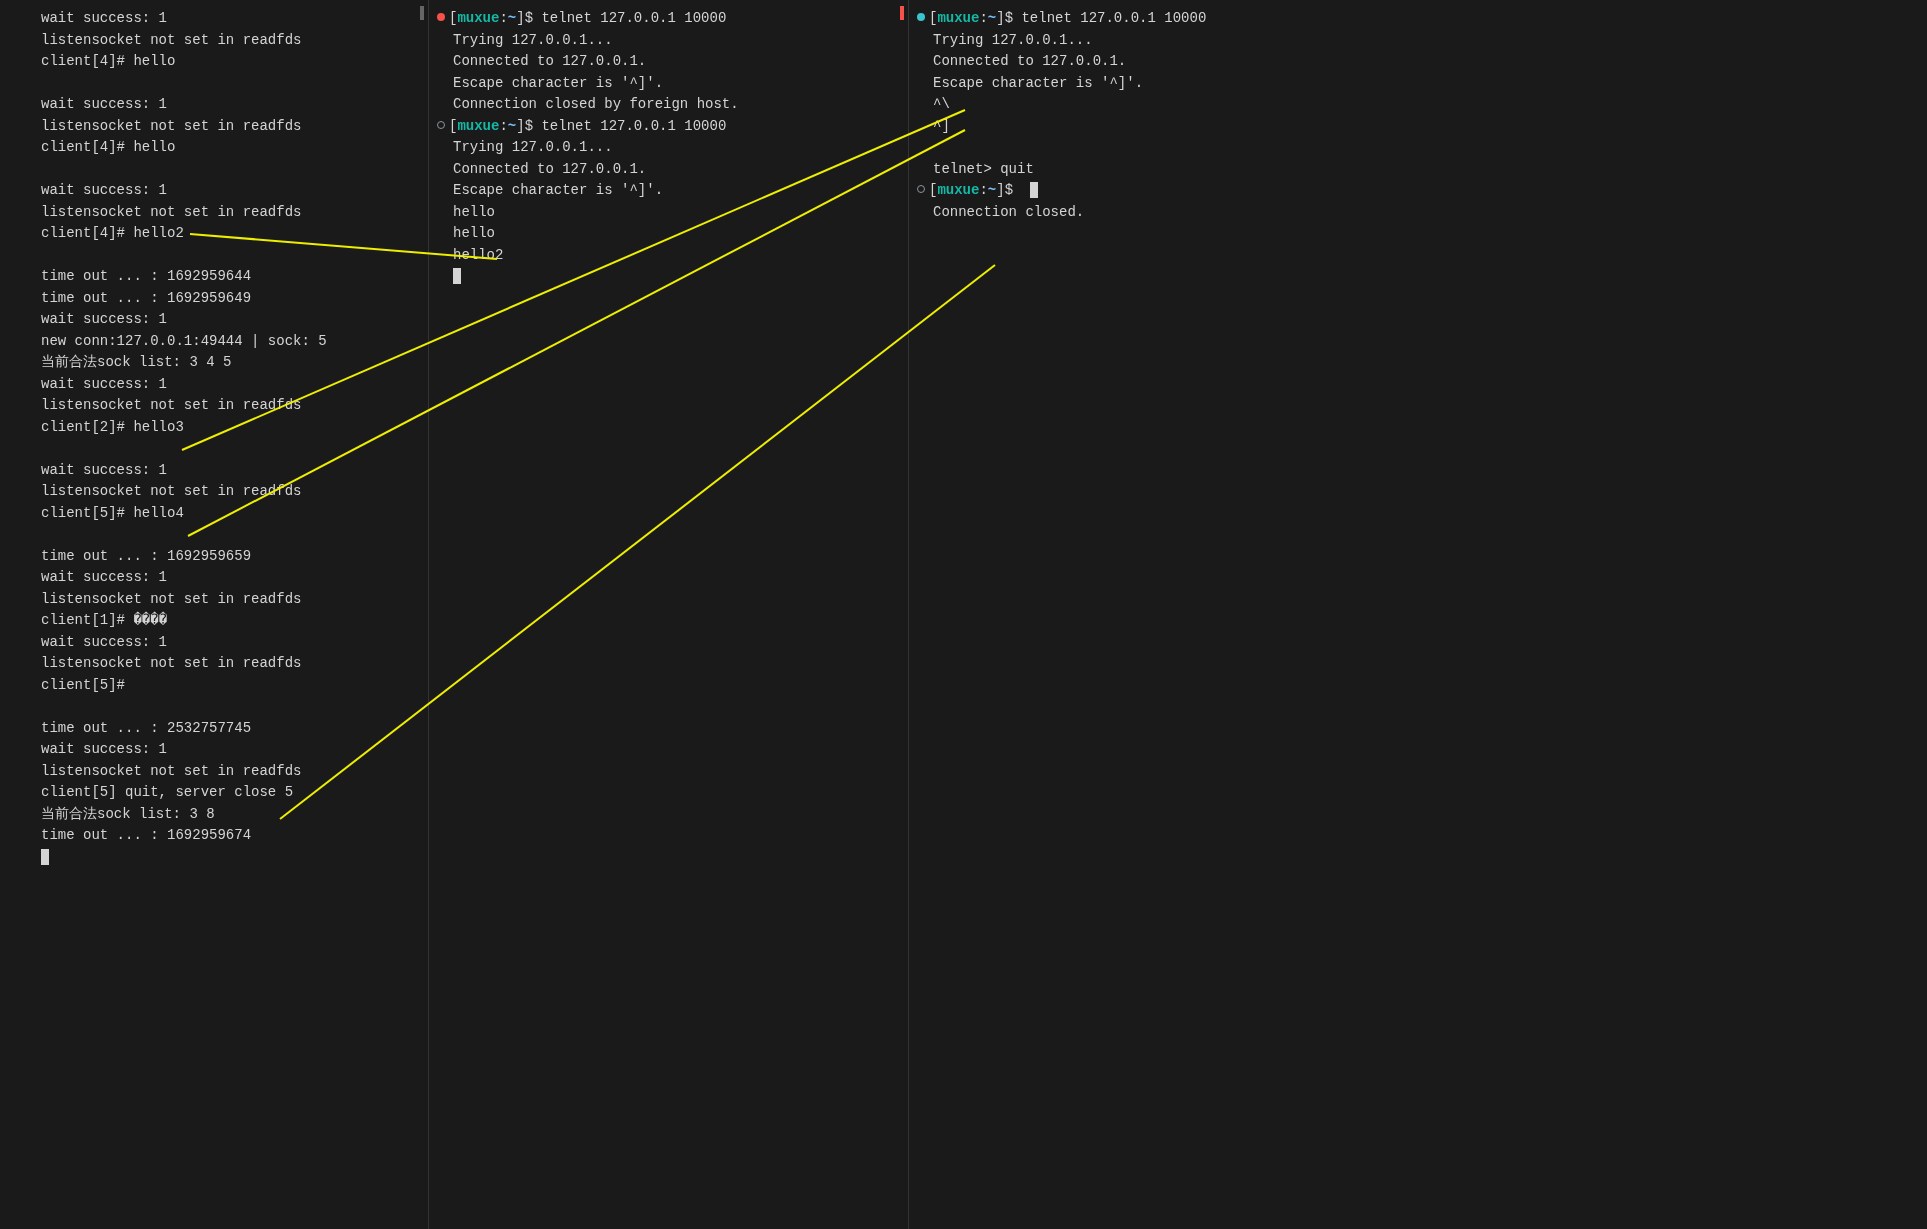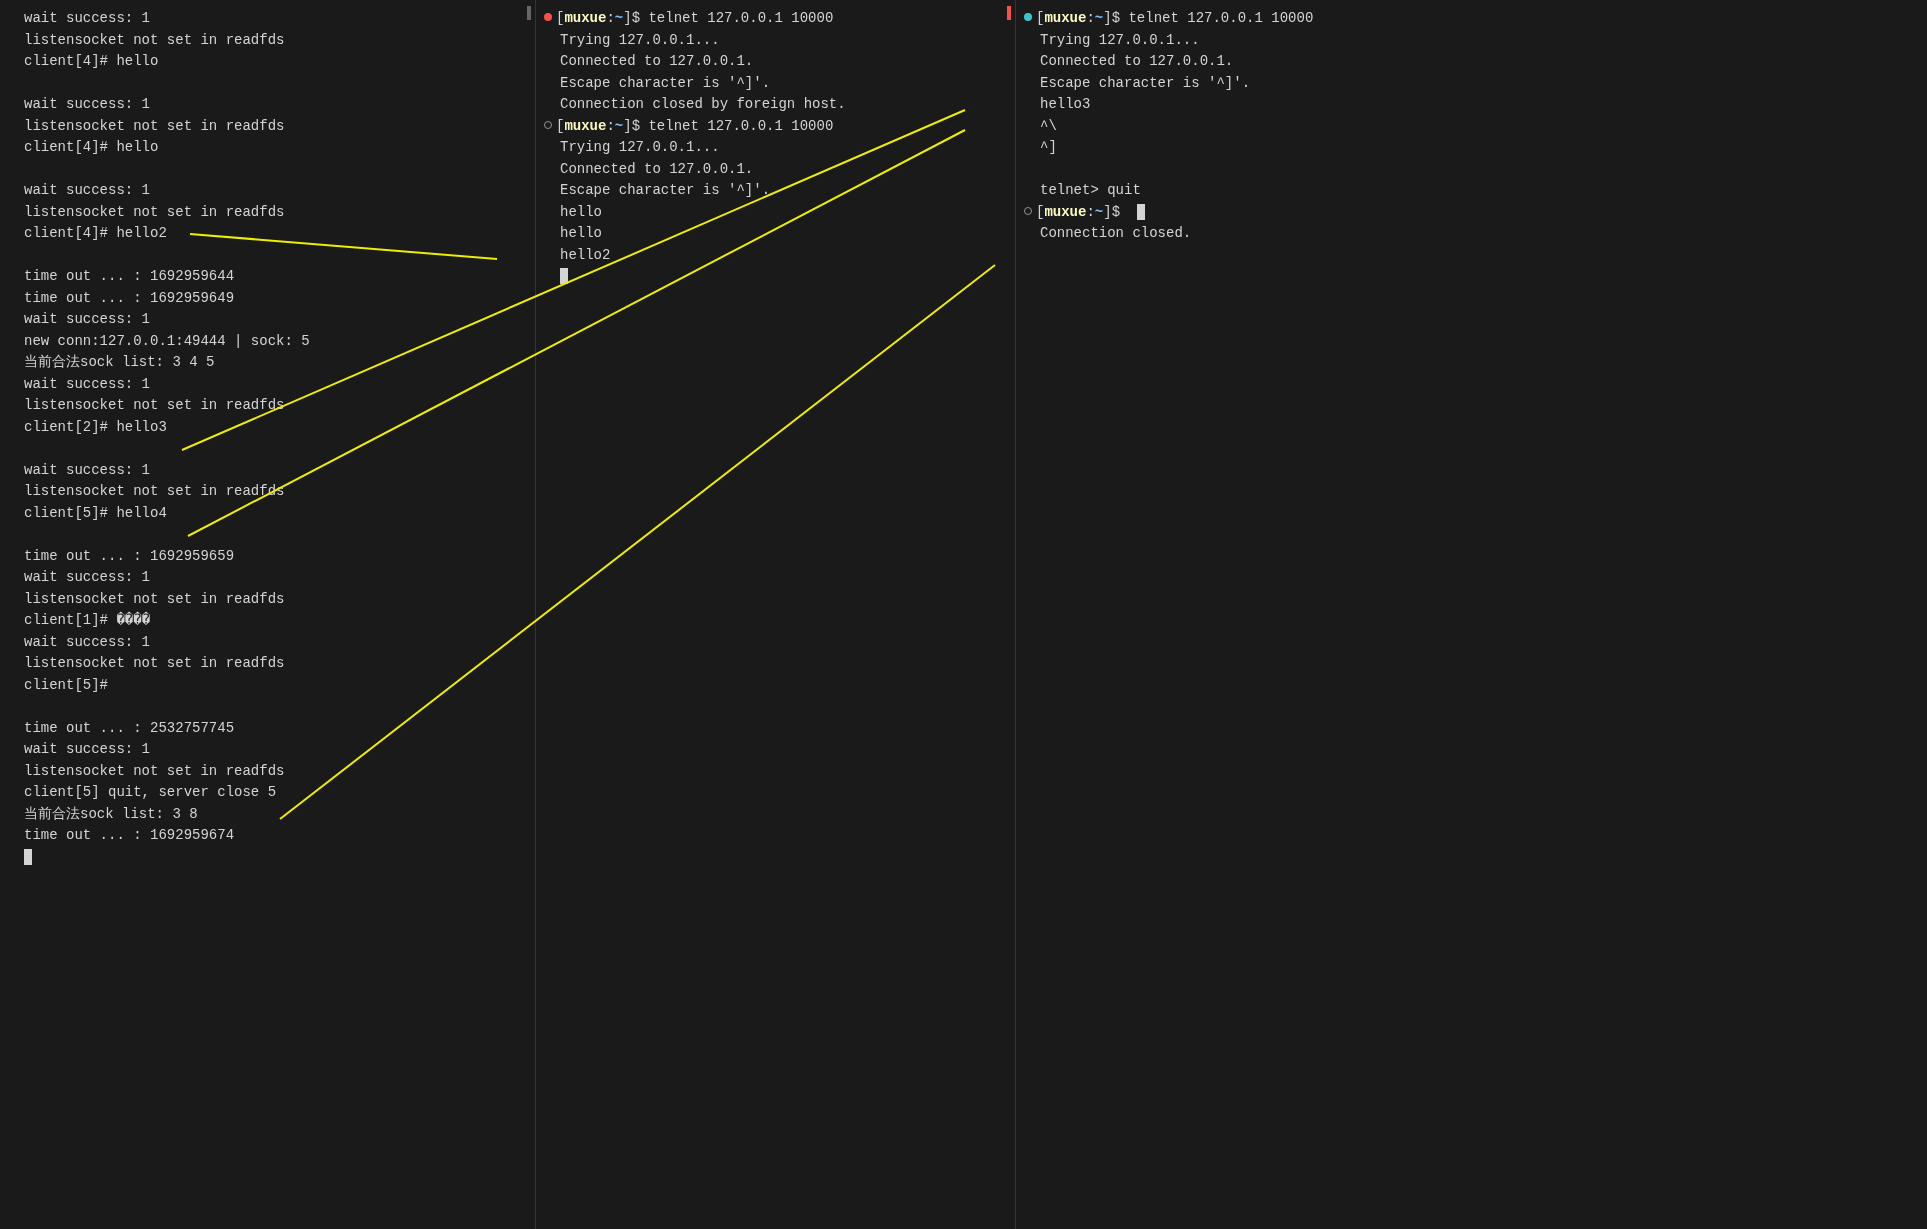--- a/index.html
+++ b/index.html
@@ -21,40 +21,41 @@
       display: flex;
       width: 100%;
       height: 100%;
     }
     .pane {
       position: relative;
       padding: 8px 4px;
       overflow: hidden;
     }
     .pane-left {
-      width: 536px;
+      width: 412px;
       border-right: 1px solid #333;
+      margin-left: 17px;
     }
     .pane-middle {
       width: 480px;
       border-right: 1px solid #333;
     }
     .pane-right {
       width: 480px;
     }
     .line {
       white-space: pre;
       line-height: 21.5px;
       padding-left: 20px;
     }
     .blank {
       height: 21.5px;
     }
     .prompt-user {
-      color: #fef9c3;
+      color: #14b8a6;
       font-weight: bold;
     }
     .prompt-tilde {
       color: #79c0ff;
       font-weight: bold;
     }
     .prompt-bracket {
       color: #d4d4d4;
     }
     .dollar {
@@ -174,21 +175,20 @@
         <div class="line">hello2</div>
         <div class="line"><span class="cursor"></span></div>
       </div>
   </div>
   <div class="pane pane-right">
     <div id="right-lines">
         <div class="line" style="padding-left: 4px;"><span class="status-dot dot-teal"></span><span class="prompt-bracket">[</span><span class="prompt-user">muxue</span><span class="prompt-bracket">:</span><span class="prompt-tilde">~</span><span class="prompt-bracket">]</span><span class="dollar">$ </span><span>telnet 127.0.0.1 10000</span></div>
         <div class="line">Trying 127.0.0.1...</div>
         <div class="line">Connected to 127.0.0.1.</div>
         <div class="line">Escape character is '^]'.</div>
-        <div class="line">hello3</div>
         <div class="line">^\</div>
         <div class="line">^]</div>
         <div class="blank">&nbsp;</div>
         <div class="line">telnet&gt; quit</div>
         <div class="line" style="padding-left: 4px;"><span class="status-dot dot-gray"></span><span class="prompt-bracket">[</span><span class="prompt-user">muxue</span><span class="prompt-bracket">:</span><span class="prompt-tilde">~</span><span class="prompt-bracket">]</span><span class="dollar">$ </span><span></span> <span class="cursor"></span></div>
         <div class="line">Connection closed.</div>
       </div>
   </div>
 </div>
 

